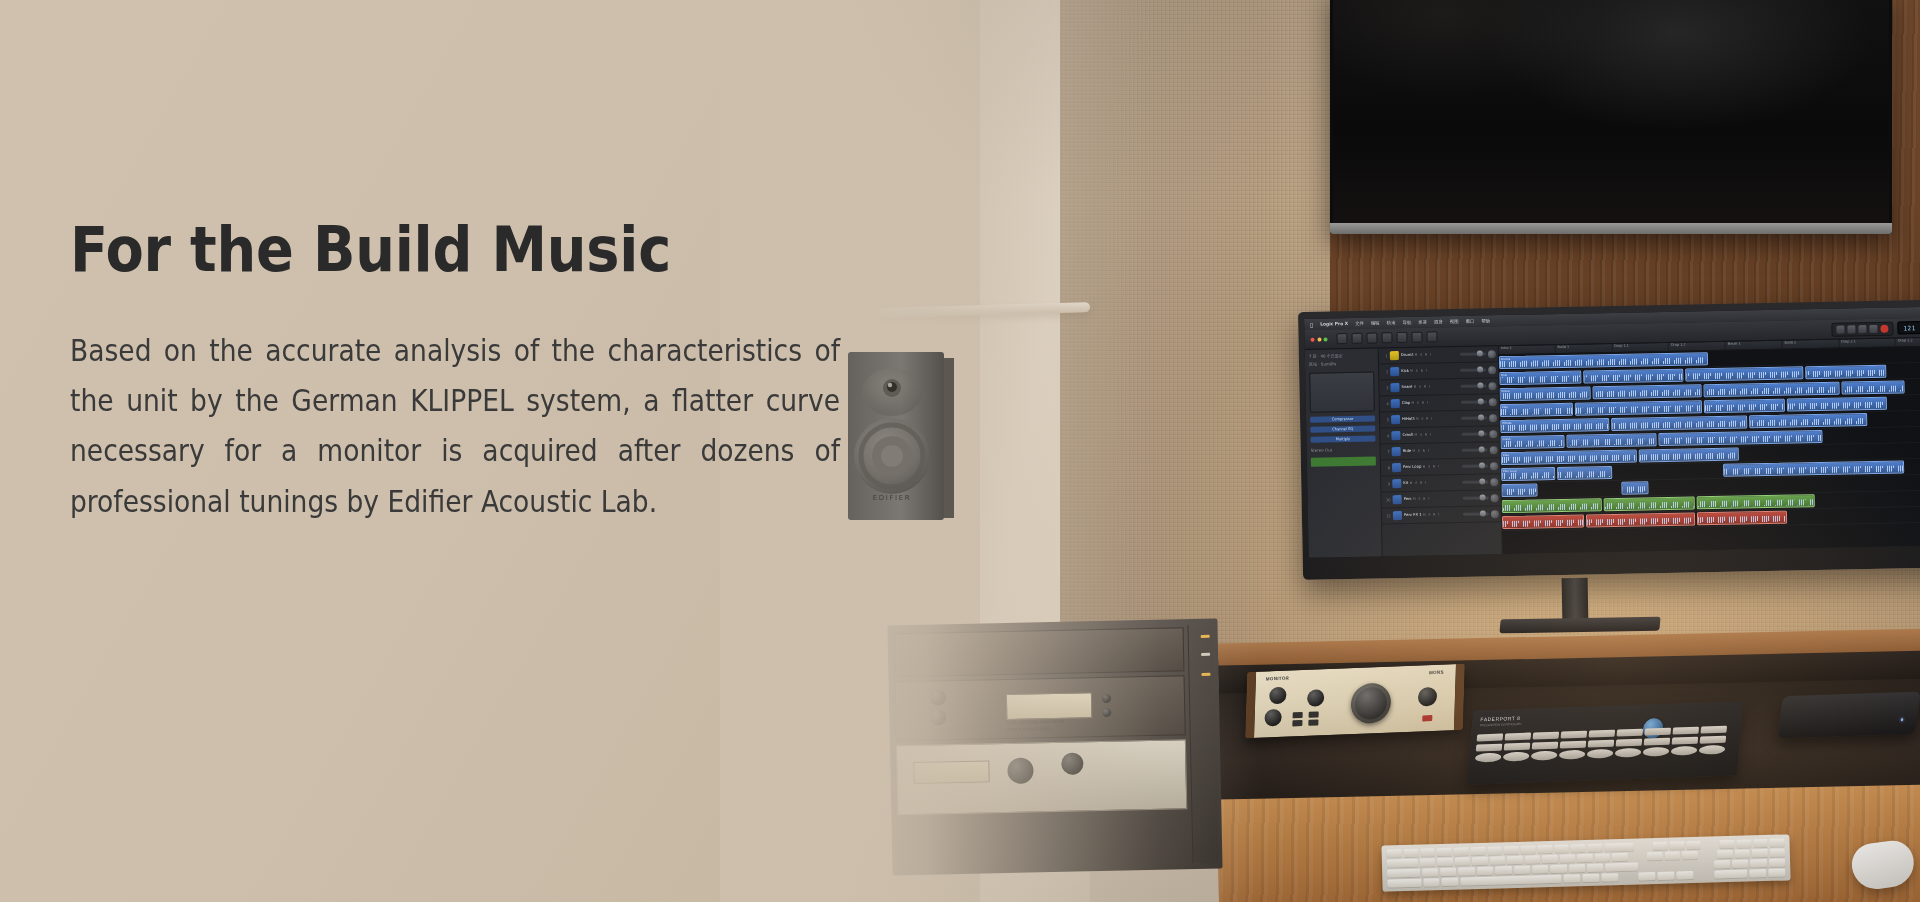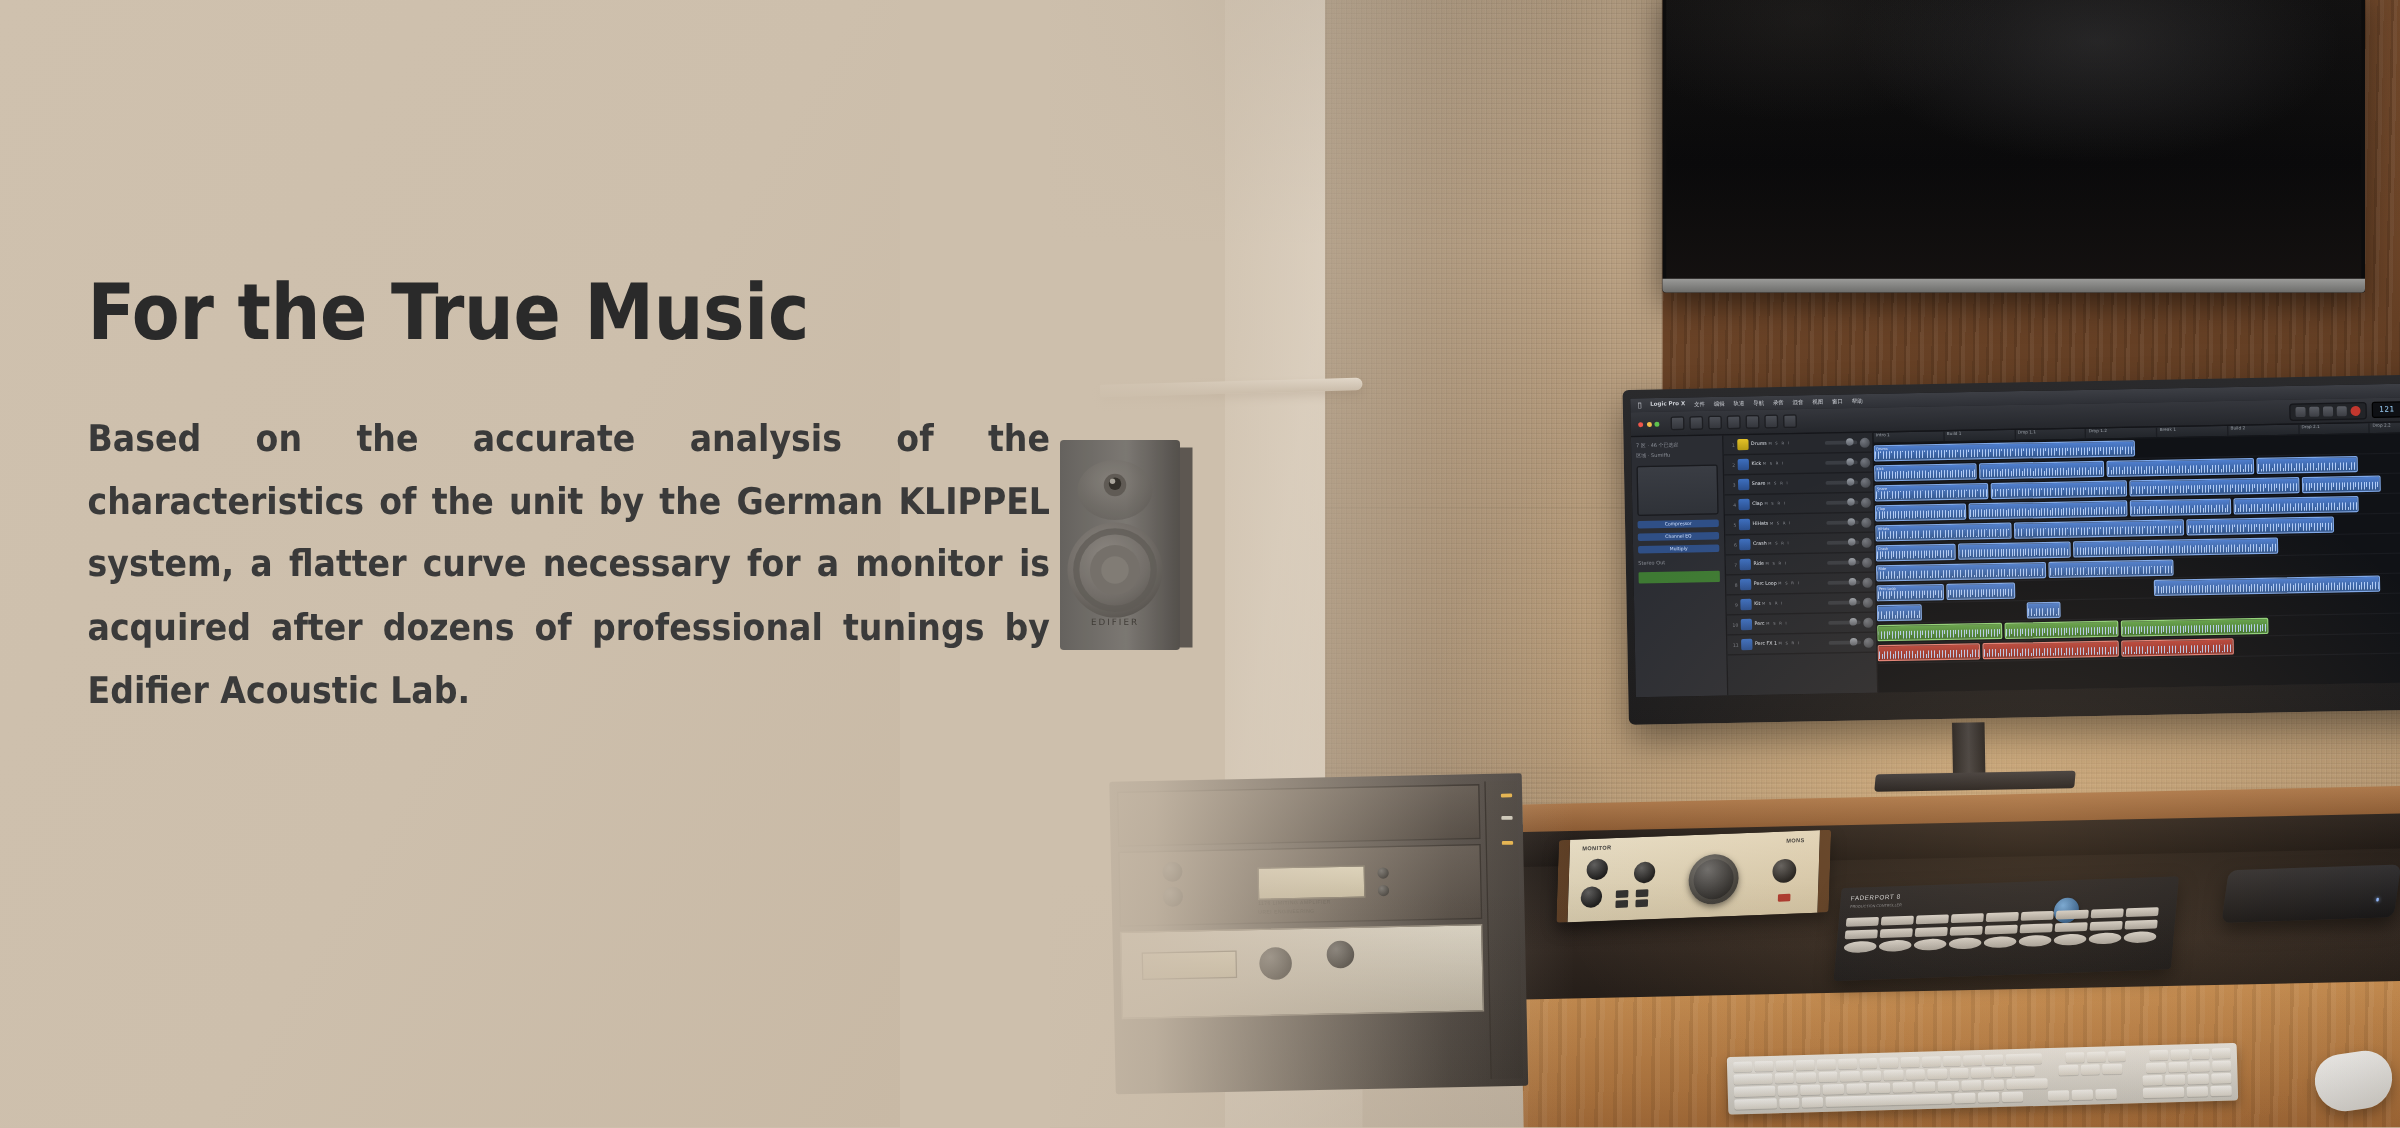--- a/index.html
+++ b/index.html
@@ -406,21 +406,21 @@
     font-weight:700;
     color:#2a2a2a;
     letter-spacing:-.2px;
     line-height:1.1;
   }
   .bodycopy {
     margin-top:42px;
     width:770px;
     font-family:"DejaVu Sans Condensed","Liberation Sans", sans-serif;
     font-size:29.5px;
-    font-weight:700;
+    font-weight:400;
     color:#3a3a3a;
     line-height:1.7;
     text-align:justify;
     text-justify:inter-word;
   }
 </style>
 </head>
 <body>
 
 <div class="banner">
@@ -911,17 +911,17 @@
     <circle cx="46" cy="108" r="31" fill="none" stroke="#56534e" stroke-width="5" opacity=".7"></circle>
     <circle cx="46" cy="108" r="20" fill="#6e6a65"></circle>
     <circle cx="46" cy="108" r="11" fill="#7b7771"></circle>
     <text x="46" y="152" font-family="DejaVu Sans, sans-serif" font-size="7" letter-spacing="1.6" text-anchor="middle" fill="#35322e">EDIFIER</text>
   </svg>
 
   <div class="fade-mask"></div>
   <div class="flat-left"></div>
 
   <div class="copy">
-    <h1 class="headline">For the True Music</h1>
+    <h1 class="headline">For the Build Music</h1>
     <p class="bodycopy">Based on the accurate analysis of the characteristics of the unit by the German KLIPPEL system, a flatter curve necessary for a monitor is acquired after dozens of professional tunings by Edifier Acoustic Lab.</p>
   </div>
 
 </div>
 
 </body></html>

